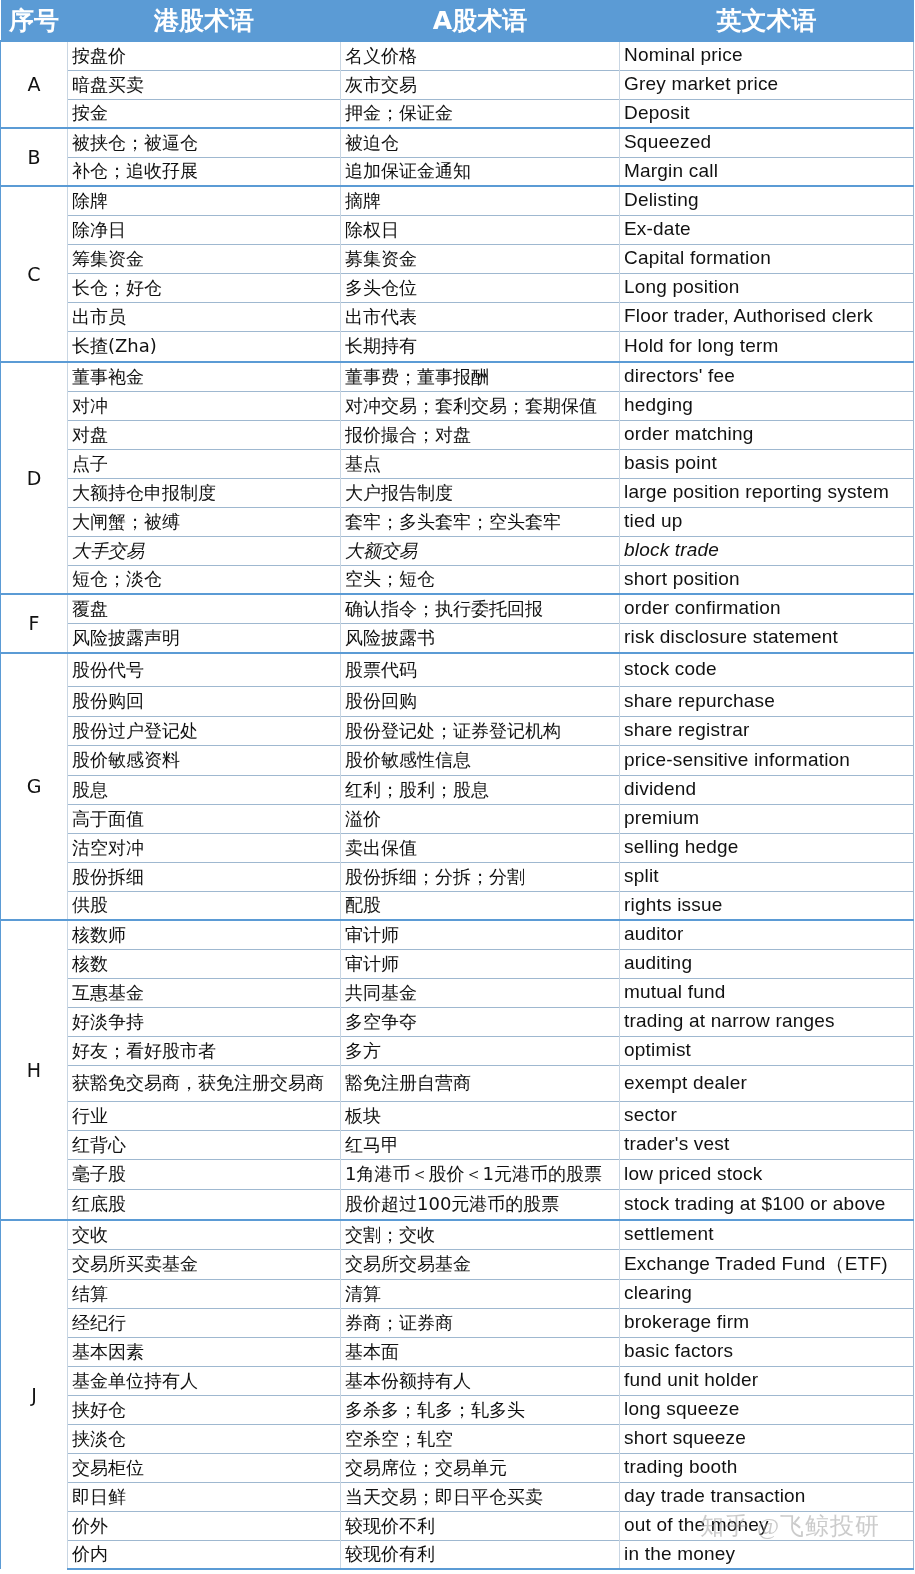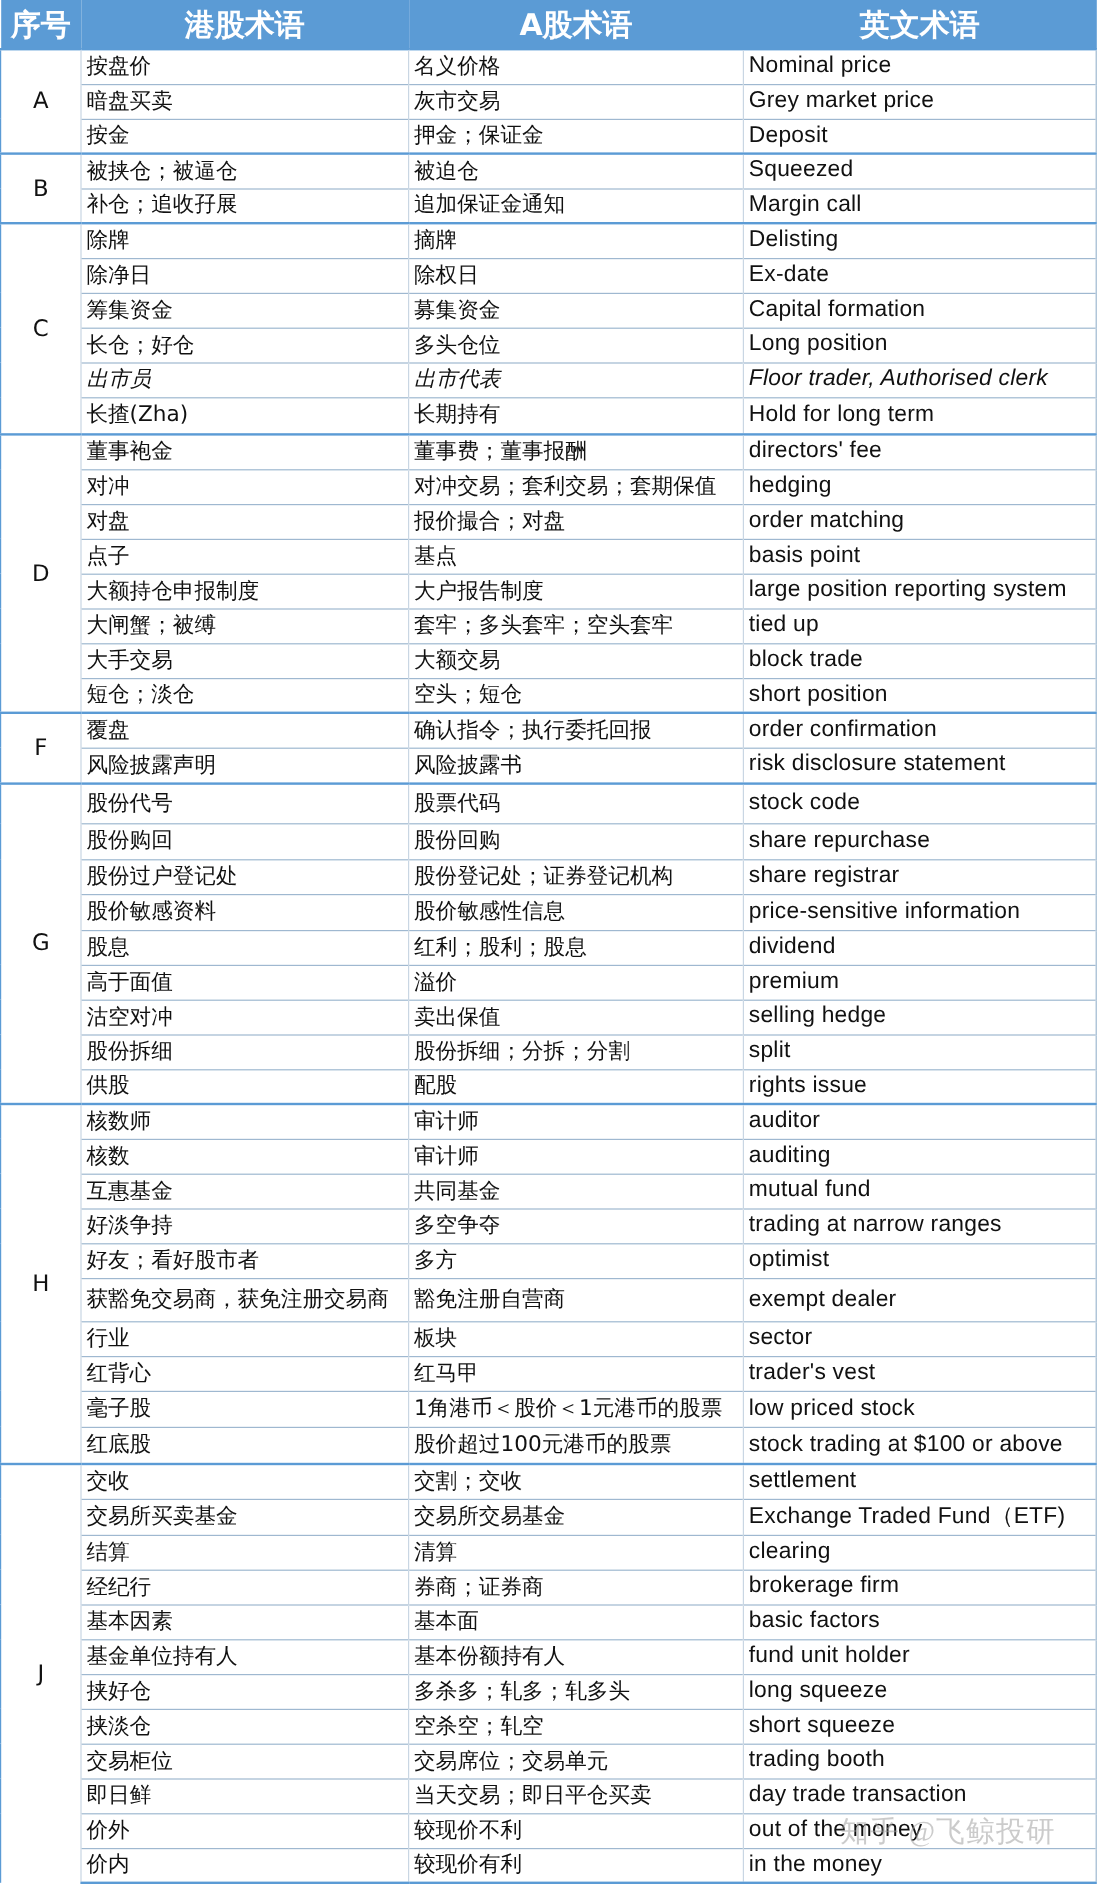--- a/index.html
+++ b/index.html
@@ -86,21 +86,21 @@
       <tr style="height: 29px;">
         <td>筹集资金</td>
         <td>募集资金</td>
         <td class="en">Capital formation</td>
       </tr>
       <tr style="height: 29px;">
         <td>长仓；好仓</td>
         <td>多头仓位</td>
         <td class="en">Long position</td>
       </tr>
-      <tr style="height: 29px; font-style: italic;">
+      <tr style="height: 29px;">
         <td>出市员</td>
         <td>出市代表</td>
         <td class="en">Floor trader, Authorised clerk</td>
       </tr>
       <tr style="height: 31px; padding-left: 25px;">
         <td>长揸(Zha)</td>
         <td>长期持有</td>
         <td class="en">Hold for long term</td>
       </tr>
       <tr class="first" style="height: 29px;">
@@ -127,21 +127,21 @@
       <tr style="height: 29px;">
         <td>大额持仓申报制度</td>
         <td>大户报告制度</td>
         <td class="en">large position reporting system</td>
       </tr>
       <tr style="height: 29px;">
         <td>大闸蟹；被缚</td>
         <td>套牢；多头套牢；空头套牢</td>
         <td class="en">tied up</td>
       </tr>
-      <tr style="height: 29px;">
+      <tr style="height: 29px; font-style: italic;">
         <td>大手交易</td>
         <td>大额交易</td>
         <td class="en">block trade</td>
       </tr>
       <tr style="height: 29px;">
         <td>短仓；淡仓</td>
         <td>空头；短仓</td>
         <td class="en">short position</td>
       </tr>
       <tr class="first" style="height: 29px;">

